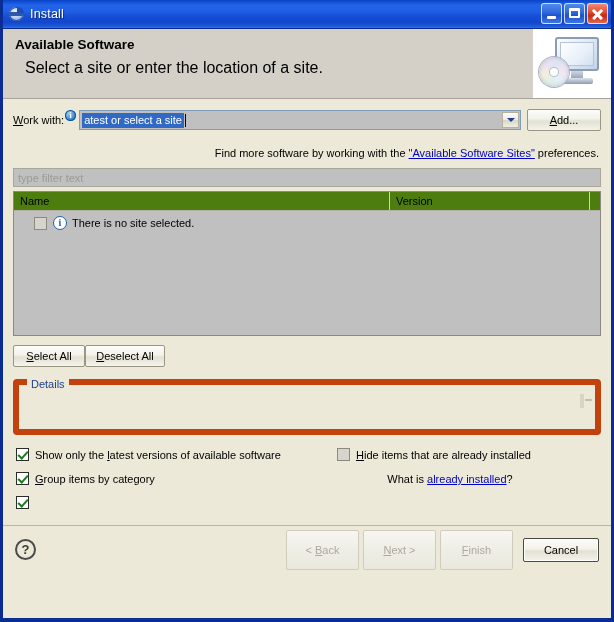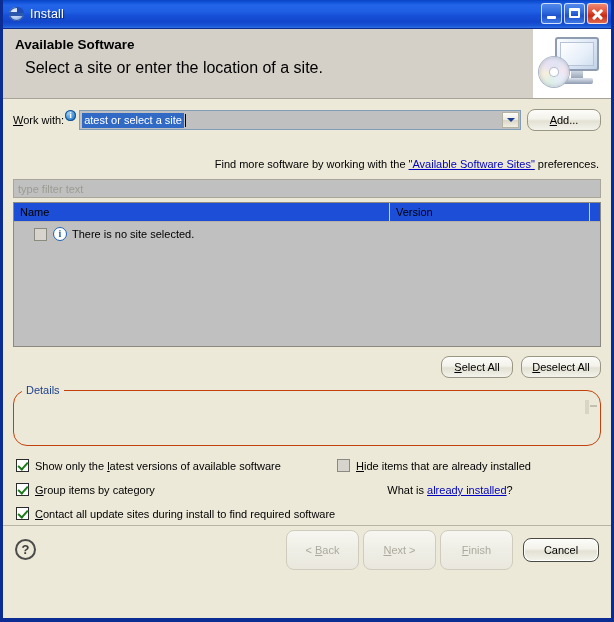--- a/index.html
+++ b/index.html
@@ -279,36 +279,36 @@
     border-left: 4px solid transparent;
     border-right: 4px solid transparent;
     border-top: 4px solid #1c3f8f;
   }
   .btn {
     font-family: "Liberation Sans", sans-serif;
     font-size: 11px;
     color: #000;
     background: linear-gradient(to bottom, #fcfcfa 0%, #f3f2ea 45%, #e3e1d3 55%, #f4f3ec 100%);
     border: 1px solid #9a9684;
-    border-radius: 8px;
+    border-radius: 2px;
     box-sizing: border-box;
     cursor: default;
     padding: 0;
   }
   .btn-add {
     width: 74px; height: 22px;
     flex: 0 0 auto;
   }
   .btn u { text-decoration: underline; }
 
   .row-hint {
     text-align: right;
     font-size: 11px;
     color: #000;
-    padding-top: 27px;
+    padding-top: 16px;
     padding-right: 2px;
   }
   .link {
     color: #0000c0;
     text-decoration: underline;
   }
 
   
   .filter-box {
     margin-top: 9px;
@@ -340,21 +340,21 @@
     box-sizing: border-box;
   }
   .th {
     font-size: 11px;
     color: #000;
     display: flex;
     align-items: center;
     padding-left: 6px;
     border-right: 1px solid #d2d0c8;
     box-sizing: border-box;
-    background: #1d4ed8;
+    background: #4d7c0f;
   }
   .th.name { width: 376px; }
   .th.version { width: 200px; }
   .th.extra { flex: 1 1 auto; border-right: none; }
   .table-row {
     display: flex;
     align-items: center;
     height: 18px;
     padding-left: 20px;
     margin-top: 3px;
@@ -390,33 +390,31 @@
     line-height: 12px;
     text-align: center;
     margin: 0 5px 0 6px;
     flex: 0 0 auto;
   }
   .row-label { font-size: 11px; color: #000; }
 
   
   .row-selbtns {
     display: flex;
-    gap: 8px;
     margin-top: 9px;
-    justify-content: flex-end;
   }
   .btn-sel { width: 72px; height: 22px; }
   .btn-desel { width: 80px; height: 22px; }
 
   
   .group {
     margin-top: 12px;
     height: 56px;
-    border: 1px solid #c2410c;
-    border-radius: 14px;
+    border: 6px solid #c2410c;
+    border-radius: 4px;
     position: relative;
     box-sizing: border-box;
   }
   .group-label {
     position: absolute;
     left: 8px; top: -7px;
     background: #ece9d8;
     padding: 0 4px;
     font-size: 11px;
     color: #1c3f8f;
@@ -609,21 +607,20 @@
       <label class="opt opt-1">
         <span class="cb checked"></span>
         <span>Show only the <u>l</u>atest versions of available software</span>
       </label>
       <label class="opt opt-2">
         <span class="cb checked"></span>
         <span><u>G</u>roup items by category</span>
       </label>
       <label class="opt opt-3">
         <span class="cb checked"></span>
-        <span><u>C</u>ontact all update sites during install to find required software</span>
       </label>
       <label class="opt opt-4">
         <span class="cb"></span>
         <span><u>H</u>ide items that are already installed</span>
       </label>
       <div class="whatis">
         <span>What is </span><span class="link">already installed</span><span>?</span>
       </div>
     </div>
 

